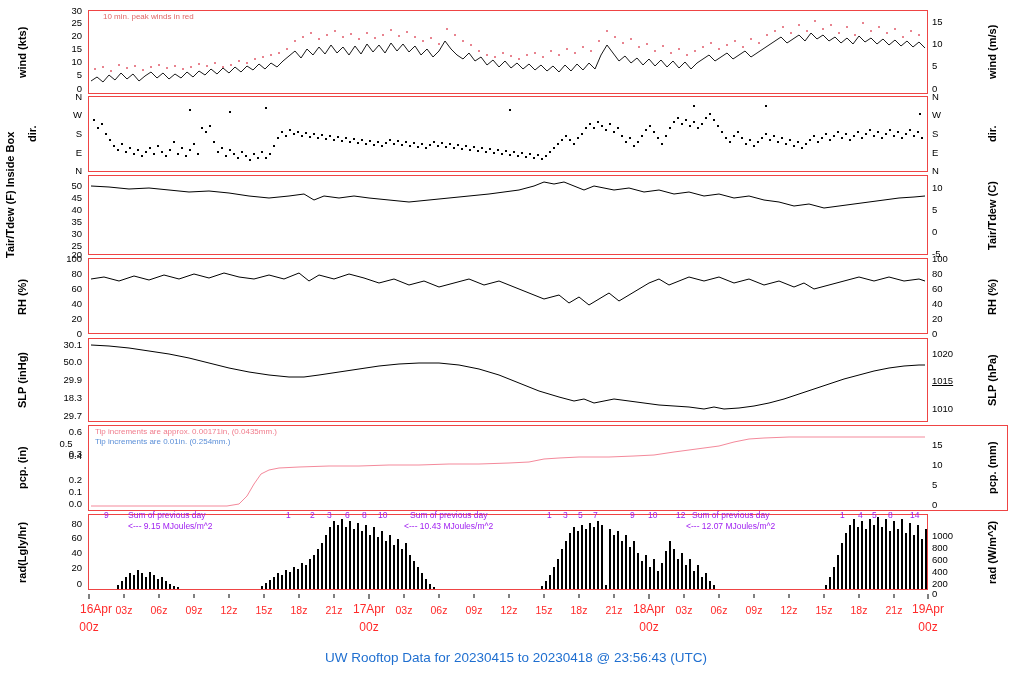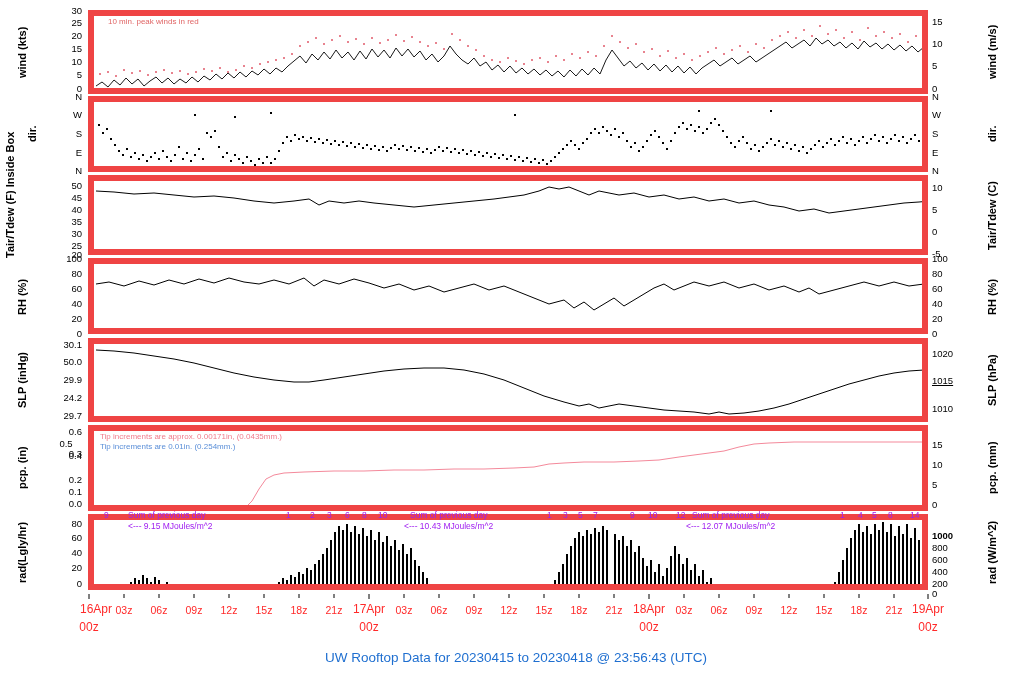--- a/index.html
+++ b/index.html
@@ -3,21 +3,21 @@
 <meta charset="utf-8">
 <style>
   html,body{margin:0;padding:0;}
   body{
     width:1024px;height:700px;background:#ffffff;
     font-family:"Liberation Sans", sans-serif;
     color:#000;overflow:hidden;
   }
   #root{position:relative;width:1024px;height:700px;}
 
-  .panel{position:absolute;border:6px solid #ef4444;background:#fff;box-sizing:border-box;}
+  .panel{position:absolute;border:1px solid #ef4444;background:#fff;box-sizing:border-box;}
   .plotarea{position:absolute;left:0;top:0;right:0;bottom:0;overflow:hidden;}
 
   .ylab{
     position:absolute;font-size:11px;font-weight:bold;
     writing-mode:vertical-rl;transform:rotate(180deg);
     text-align:center;white-space:nowrap;letter-spacing:0px;
   }
   .ylab.two{line-height:12px;}
 
   .ytick{position:absolute;font-size:9.5px;text-align:right;white-space:nowrap;}
@@ -505,30 +505,30 @@
              L755,40 L770,36 L785,32 L800,29 L815,27 L830,26 L836,26"></path>
       </svg>
     </div>
   </div>
   <span class="ylab" style="left:16px;top:342px;height:76px;width:14px;">SLP (inHg)</span>
   <span class="ylab" style="left:986px;top:342px;height:76px;width:14px;">SLP (hPa)</span>
   <div>
     <span class="ytick" style="left:42px;top:339px;width:40px;">30.1</span>
     <span class="ytick" style="left:42px;top:356px;width:40px;">50.0</span>
     <span class="ytick" style="left:42px;top:374px;width:40px;">29.9</span>
-    <span class="ytick" style="left:42px;top:392px;width:40px;">24.2</span>
+    <span class="ytick" style="left:42px;top:392px;width:40px;">18.3</span>
     <span class="ytick" style="left:42px;top:410px;width:40px;">29.7</span>
   </div>
   <div>
     <span class="ytickR" style="left:932px;top:348px;">1020</span>
     <span class="ytickR" style="left:932px;top:375px;text-decoration:underline;">1015</span>
     <span class="ytickR" style="left:932px;top:403px;">1010</span>
   </div>
 
-  <div class="panel" id="p-pcp" style="left:88px;top:425px;width:840px;height:86px;">
+  <div class="panel" id="p-pcp" style="left:88px;top:425px;width:920px;height:86px;">
     <div class="plotarea">
       <svg width="838" height="84" viewBox="0 0 838 84" preserveAspectRatio="none">
         <path fill="none" stroke="#f4899b" stroke-width="1" d="M2,80 L138,80 L150,78 L158,70 L165,58 L172,48 L180,44 L190,42 L210,41 L240,40 L270,40
              L300,39 L330,39 L360,38 L390,38 L420,37 L440,36 L455,33 L470,32 L490,31 L520,31 L545,30
              L565,29 L585,26 L600,24 L615,22 L630,20 L645,16 L660,13 L675,12 L700,11 L730,11 L760,11
              L800,11 L836,11"></path>
       </svg>
     </div>
     <span class="note pinkish" style="left:6px;top:1px;">Tip increments are approx. 0.00171in, (0.0435mm.)</span>
     <span class="note blue" style="left:6px;top:11px;">Tip increments are 0.01in. (0.254mm.)</span>
@@ -698,21 +698,21 @@
   <span class="ylab" style="left:16px;top:516px;height:72px;width:14px;">rad(Lgly/hr)</span>
   <span class="ylab" style="left:986px;top:516px;height:72px;width:14px;">rad (W/m^2)</span>
   <div>
     <span class="ytick" style="left:50px;top:518px;width:32px;">80</span>
     <span class="ytick" style="left:50px;top:532px;width:32px;">60</span>
     <span class="ytick" style="left:50px;top:547px;width:32px;">40</span>
     <span class="ytick" style="left:50px;top:562px;width:32px;">20</span>
     <span class="ytick" style="left:50px;top:578px;width:32px;">0</span>
   </div>
   <div>
-    <span class="ytickR" style="left:932px;top:530px;font-weight:bold;">1000</span>
+    <span class="ytickR" style="left:932px;top:530px;">1000</span>
     <span class="ytickR" style="left:932px;top:542px;">800</span>
     <span class="ytickR" style="left:932px;top:554px;">600</span>
     <span class="ytickR" style="left:932px;top:566px;">400</span>
     <span class="ytickR" style="left:932px;top:578px;">200</span>
     <span class="ytickR" style="left:932px;top:588px;">0</span>
   </div>
 
   <div>
     <span class="purplerow" style="left:104px;top:510px;">9</span>
     <span class="purplerow" style="left:128px;top:510px;">Sum of previous day</span>

